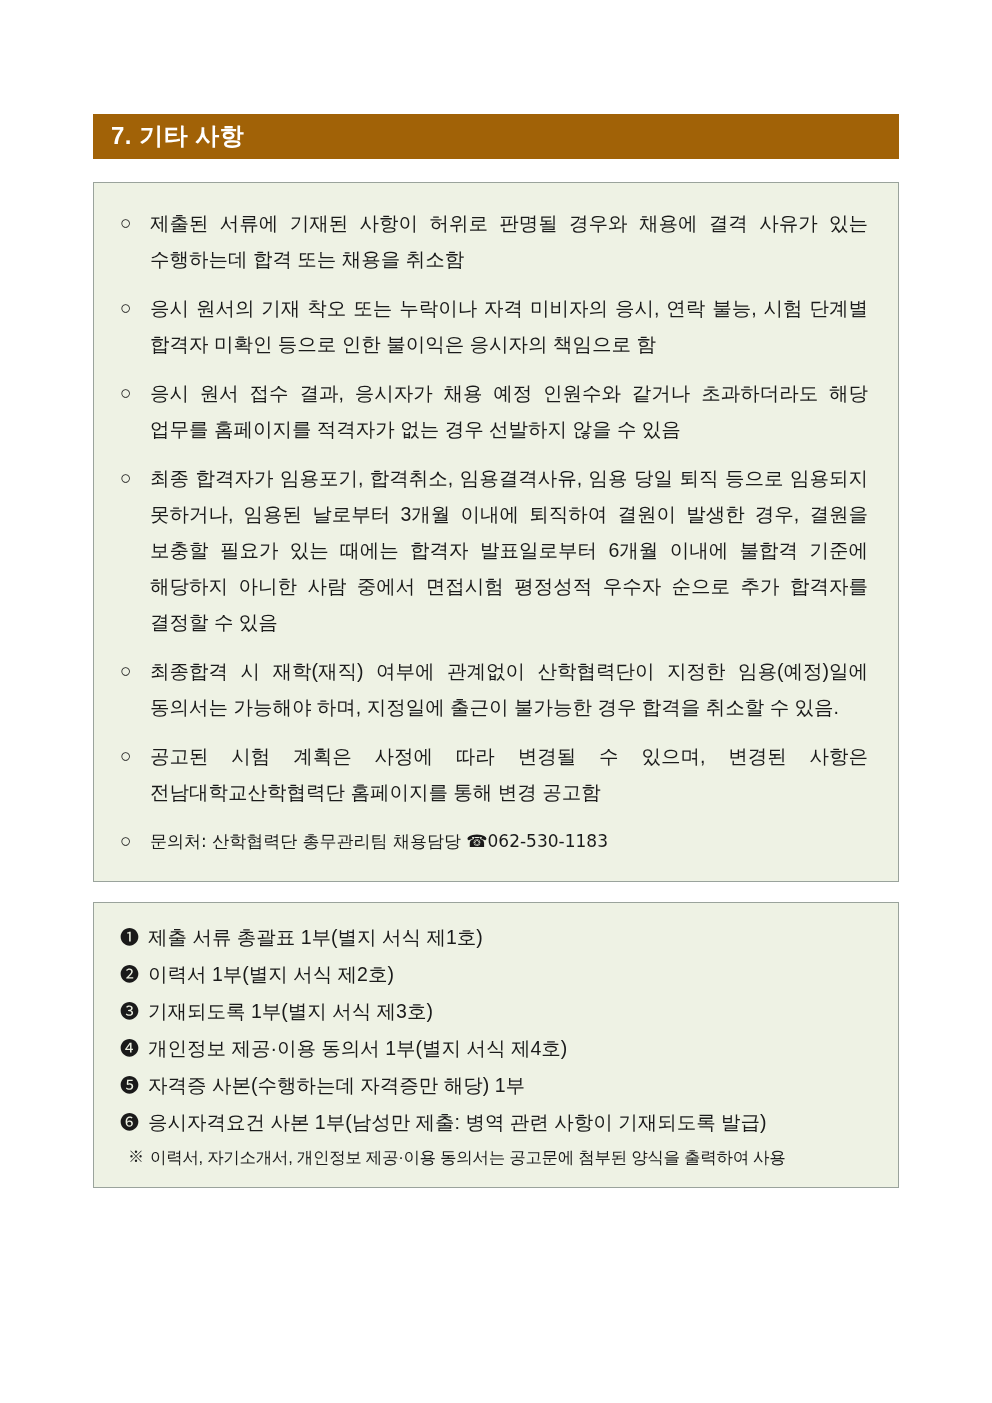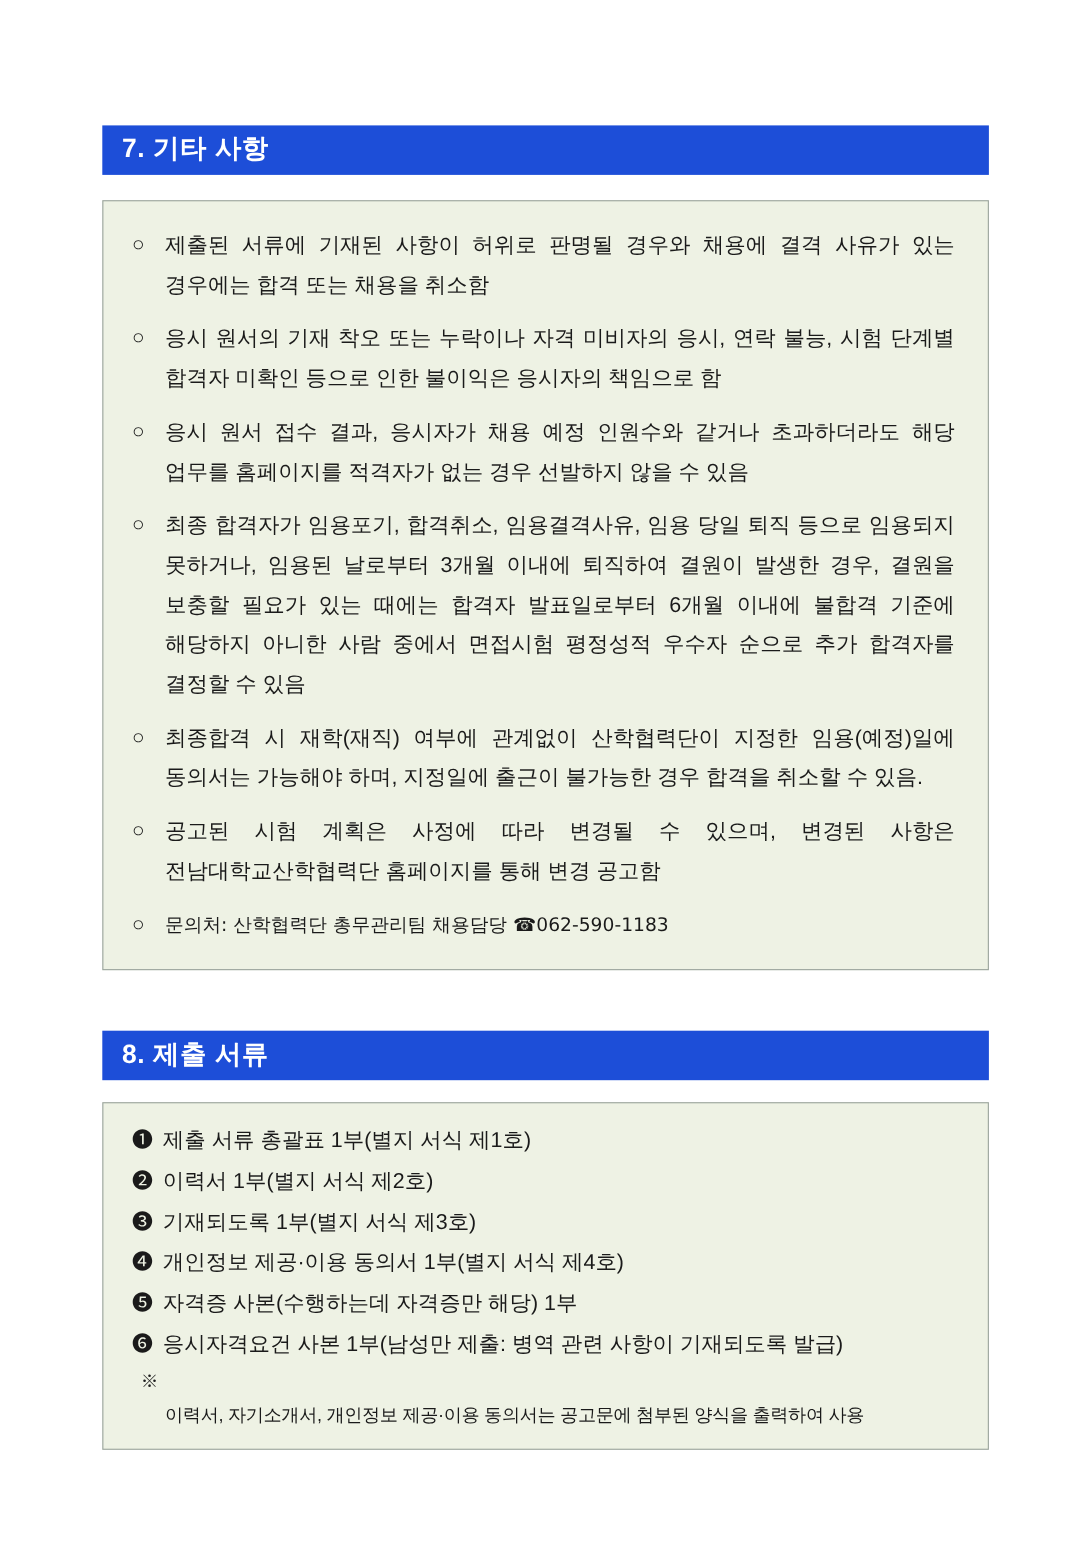--- a/index.html
+++ b/index.html
@@ -25,21 +25,21 @@
   }
   .content {
     position: absolute;
     left: 93px;
     top: 114px;
     width: 806px;
   }
 
   
   .section-bar {
-    background: #1d4ed8;
+    background: #a16207;
     color: #ffffff;
     font-size: 24px;
     font-weight: bold;
     letter-spacing: 0.5px;
     padding: 9px 0 10px 18px;
     box-sizing: border-box;
     height: 45px;
     line-height: 26px;
   }
 
@@ -103,41 +103,40 @@
   }
   .note-marker {
     flex: 0 0 auto;
     width: 22px;
     font-size: 16px;
     line-height: 28px;
   }
   .note-text {
     flex: 1 1 auto;
     letter-spacing: -0.3px;
-    margin-top: 30px;
   }
   .phone-glyph {
     font-family: "DejaVu Sans", sans-serif;
     font-size: 17px;
   }
   .sec8 { margin-top: 55px; }
 </style>
 </head>
 <body>
 
 <div class="page">
   <div class="content">
 
     <div class="section-bar">7. 기타 사항</div>
 
     <div class="box">
 
       <div class="item">
         <span class="marker">○</span>
-        <span class="text">제출된 서류에 기재된 사항이 허위로 판명될 경우와 채용에 결격 사유가 있는 경우에는 합격 또는 채용을 취소함</span>
+        <span class="text">제출된 서류에 기재된 사항이 허위로 판명될 경우와 채용에 결격 사유가 있는 수행하는데 합격 또는 채용을 취소함</span>
       </div>
 
       <div class="item">
         <span class="marker">○</span>
         <span class="text">응시 원서의 기재 착오 또는 누락이나 자격 미비자의 응시, 연락 불능, 시험 단계별 합격자 미확인 등으로 인한 불이익은 응시자의 책임으로 함</span>
       </div>
 
       <div class="item">
         <span class="marker">○</span>
         <span class="text">응시 원서 접수 결과, 응시자가 채용 예정 인원수와 같거나 초과하더라도 해당 업무를 홈페이지를 적격자가 없는 경우 선발하지 않을 수 있음</span>
@@ -153,26 +152,25 @@
         <span class="text">최종합격 시 재학(재직) 여부에 관계없이 산학협력단이 지정한 임용(예정)일에 동의서는 가능해야 하며, 지정일에 출근이 불가능한 경우 합격을 취소할 수 있음.</span>
       </div>
 
       <div class="item">
         <span class="marker">○</span>
         <span class="text">공고된 시험 계획은 사정에 따라 변경될 수 있으며, 변경된 사항은 전남대학교산학협력단 홈페이지를 통해 변경 공고함</span>
       </div>
 
       <div class="item">
         <span class="marker">○</span>
-        <span class="text phone-glyph">문의처: 산학협력단 총무관리팀 채용담당 ☎062-590-1183</span>
+        <span class="text phone-glyph">문의처: 산학협력단 총무관리팀 채용담당 ☎062-530-1183</span>
       </div>
 
     </div>
 
-    <div class="section-bar sec8">8. 제출 서류</div>
 
     <div class="box box-2">
 
       <div class="item-num">
         <span class="num-marker">❶</span>
         <span class="text">제출 서류 총괄표 1부(별지 서식 제1호)</span>
       </div>
 
       <div class="item-num">
         <span class="num-marker">❷</span>

